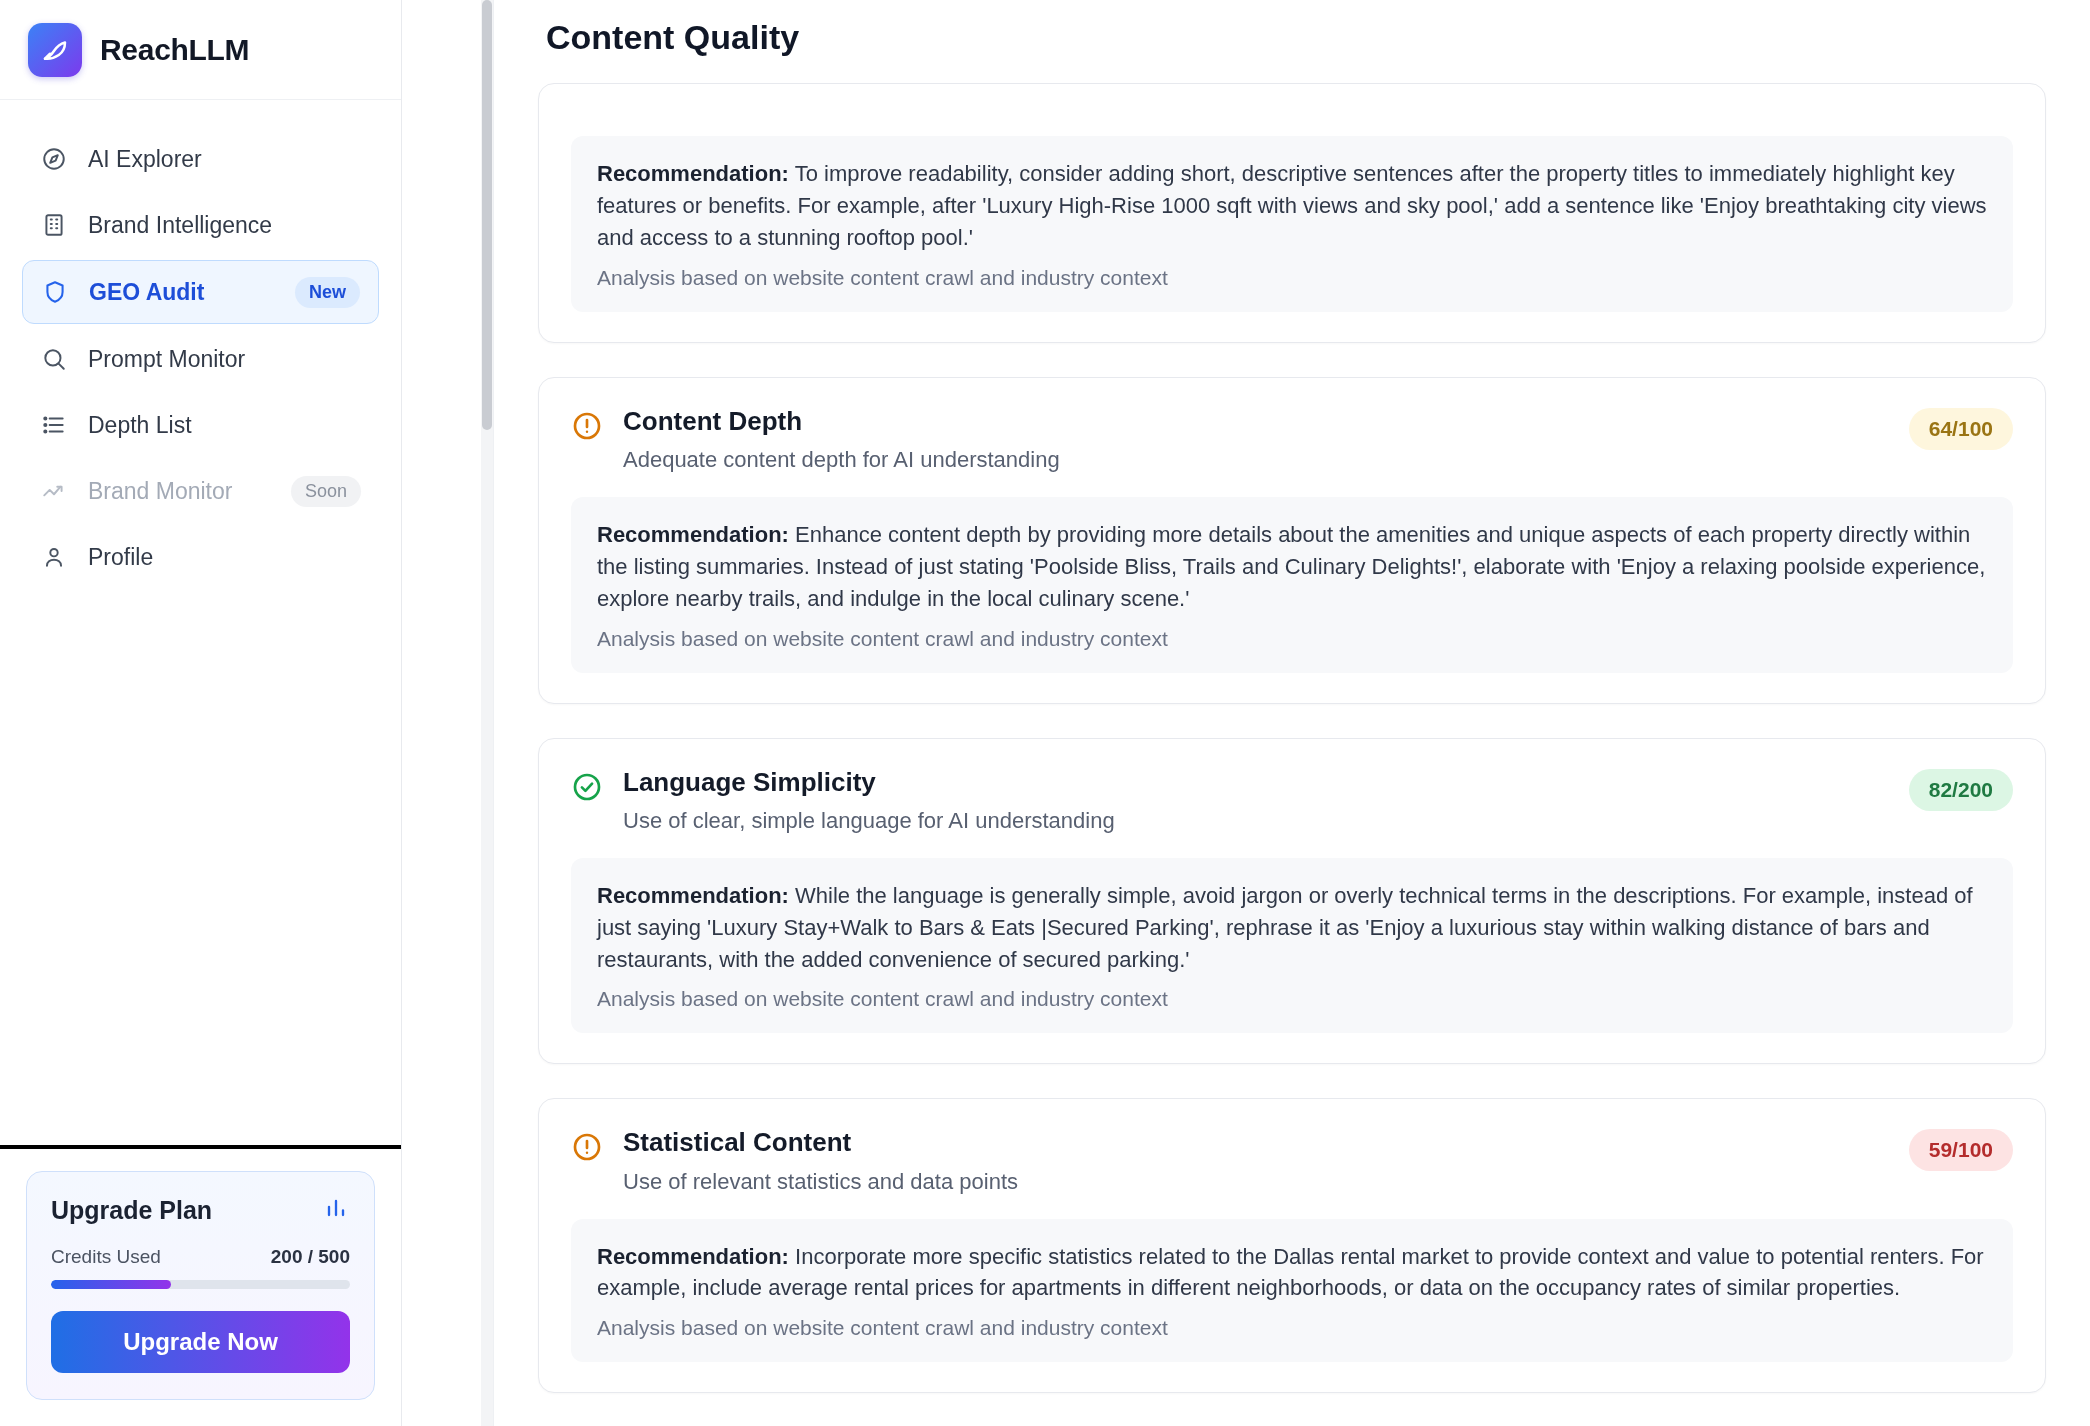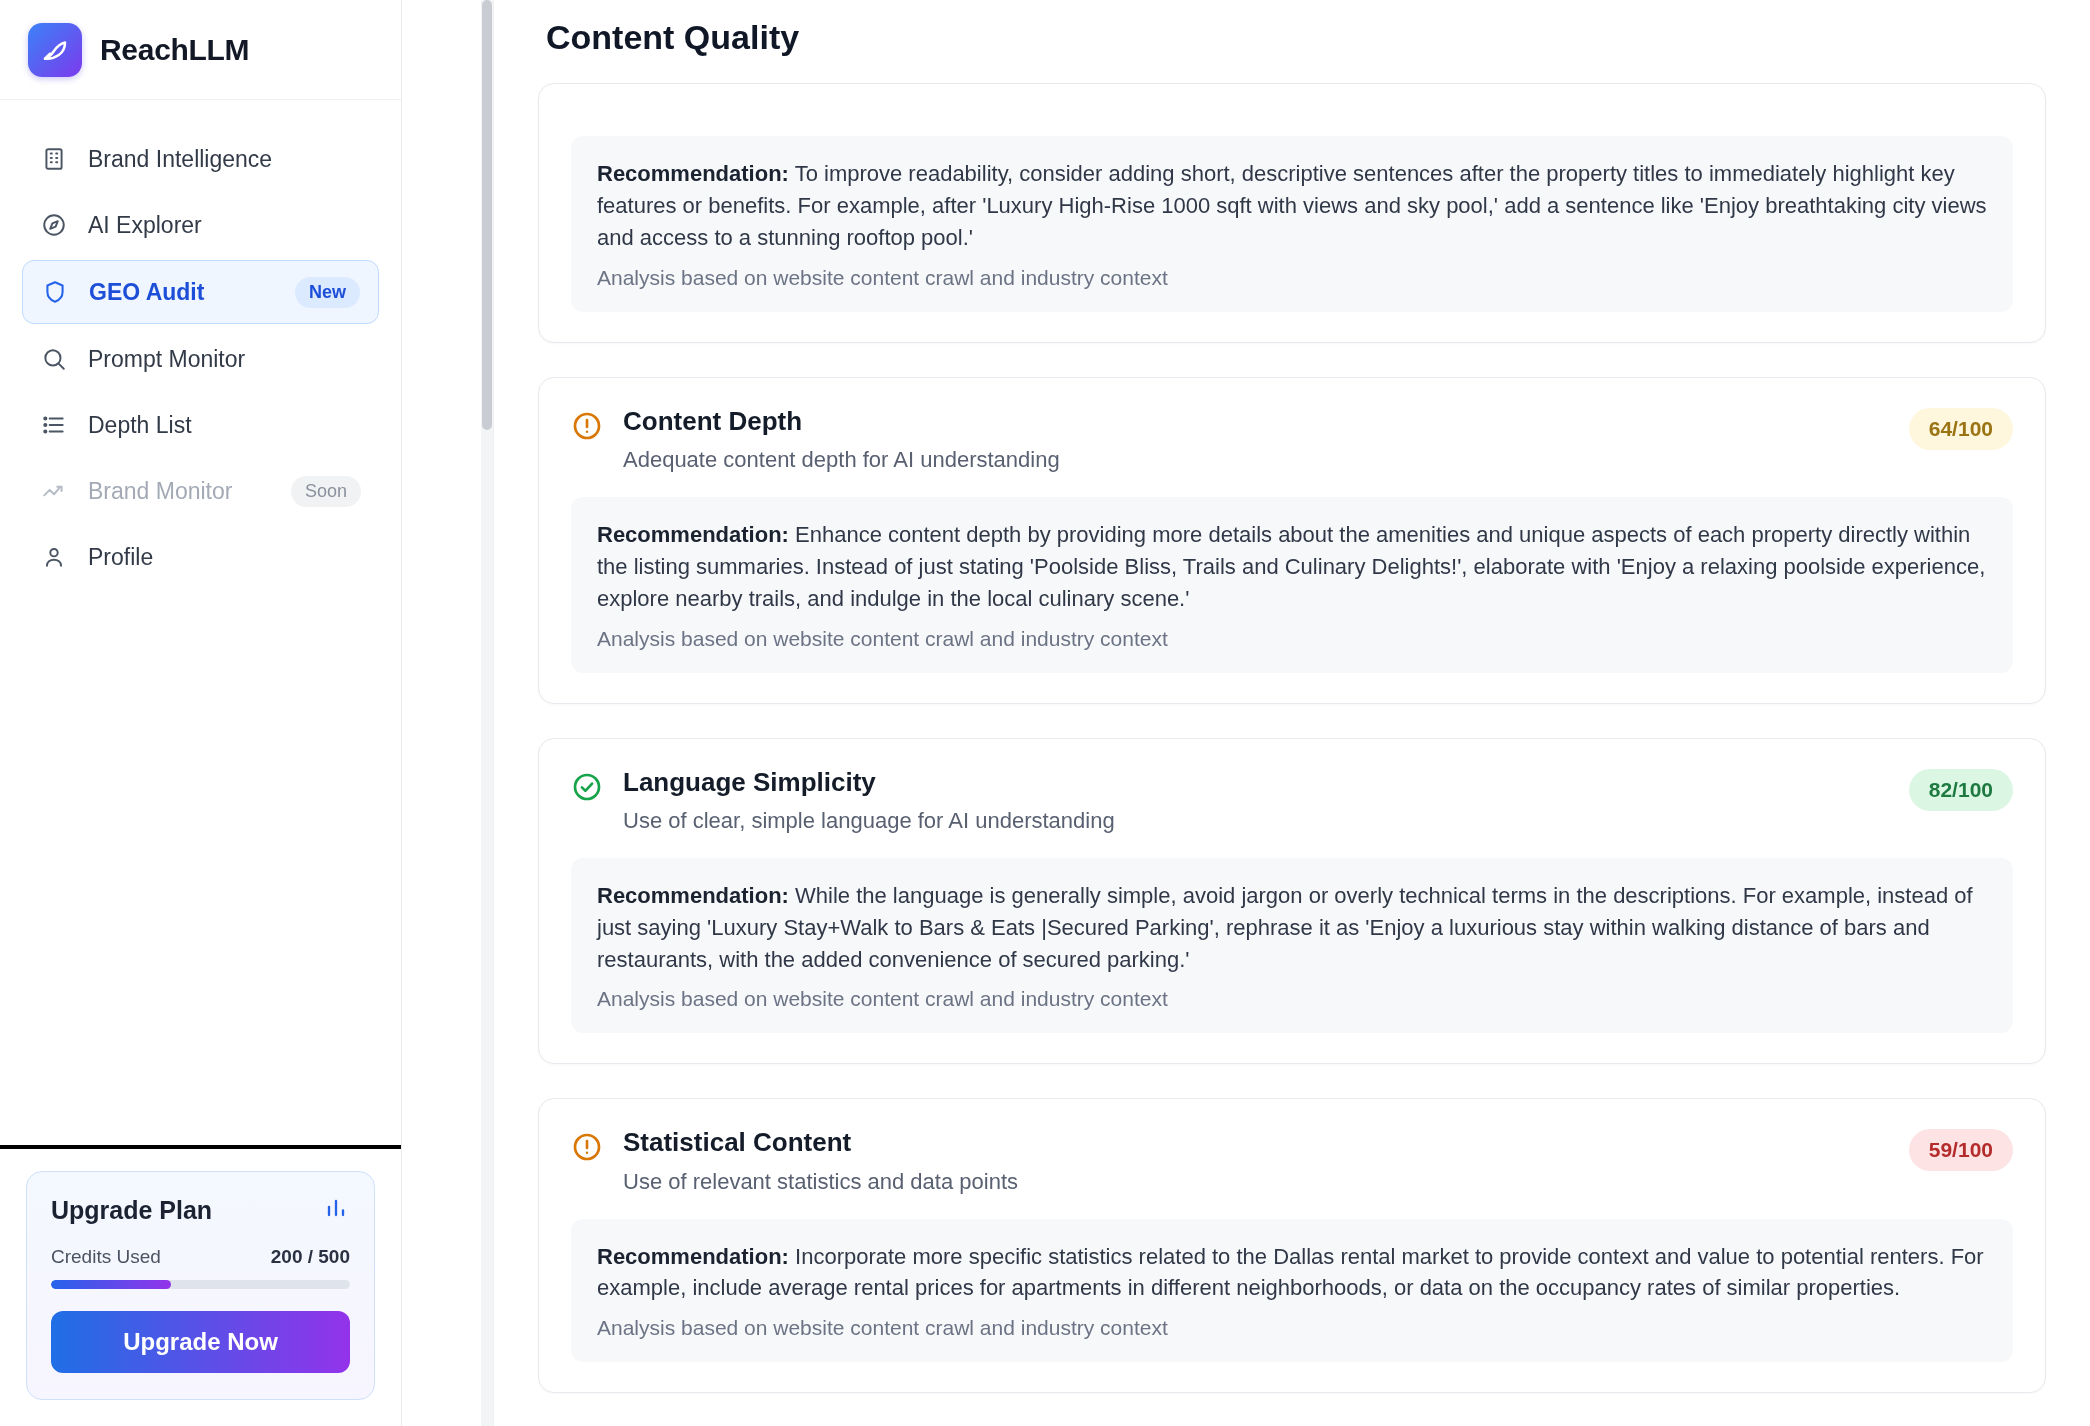--- a/index.html
+++ b/index.html
@@ -258,35 +258,35 @@
         </svg>
       </div>
       <div class="brand-name">ReachLLM</div>
     </div>
 
     <nav class="nav">
 
       <div class="nav-item">
         <span class="nav-icon">
           <svg width="26" height="26" viewBox="0 0 24 24" fill="none" stroke="currentColor" stroke-width="1.8" stroke-linecap="round" stroke-linejoin="round">
+            <circle cx="12" cy="12" r="9"></circle>
+            <path d="M15.5 8.5l-2 5-5 2 2-5z"></path>
+          </svg>
+        </span>
+        <span class="nav-label">AI Explorer</span>
+      </div>
+
+      <div class="nav-item">
+        <span class="nav-icon">
+          <svg width="26" height="26" viewBox="0 0 24 24" fill="none" stroke="currentColor" stroke-width="1.8" stroke-linecap="round" stroke-linejoin="round">
             <rect x="5" y="3" width="14" height="18" rx="1.5"></rect>
             <path d="M9 7h1M14 7h1M9 11h1M14 11h1M9 15h1M14 15h1"></path>
           </svg>
         </span>
         <span class="nav-label">Brand Intelligence</span>
-      </div>
-
-      <div class="nav-item">
-        <span class="nav-icon">
-          <svg width="26" height="26" viewBox="0 0 24 24" fill="none" stroke="currentColor" stroke-width="1.8" stroke-linecap="round" stroke-linejoin="round">
-            <circle cx="12" cy="12" r="9"></circle>
-            <path d="M15.5 8.5l-2 5-5 2 2-5z"></path>
-          </svg>
-        </span>
-        <span class="nav-label">AI Explorer</span>
       </div>
 
       <div class="nav-item active">
         <span class="nav-icon">
           <svg width="26" height="26" viewBox="0 0 24 24" fill="none" stroke="currentColor" stroke-width="1.9" stroke-linecap="round" stroke-linejoin="round">
             <path d="M12 3l7 3v6c0 4.5-3 7.5-7 9-4-1.5-7-4.5-7-9V6z"></path>
           </svg>
         </span>
         <span class="nav-label">GEO Audit</span>
         <span class="badge badge-new">New</span>
@@ -396,21 +396,21 @@
         <div class="card">
           <div class="card-head">
             <span class="status-icon"><svg width="32" height="32" viewBox="0 0 24 24" fill="none" stroke="#16a34a" stroke-width="2" stroke-linecap="round" stroke-linejoin="round">
                 <circle cx="12" cy="12" r="9"></circle>
                 <path d="M8.2 12.3l2.6 2.6 5-5.4"></path>
               </svg></span>
             <div class="card-headtext">
               <div class="card-title">Language Simplicity</div>
               <div class="card-sub">Use of clear, simple language for AI understanding</div>
             </div>
-            <span class="score score-green">82/100</span>
+            <span class="score score-green">82/200</span>
           </div>
           <div class="rec-box">
             <div class="rec-text"><span class="rec-label">Recommendation:</span> <span>While the language is generally simple, avoid jargon or overly technical terms in the descriptions. For example, instead of just saying 'Luxury Stay+Walk to Bars &amp; Eats |Secured Parking', rephrase it as 'Enjoy a luxurious stay within walking distance of bars and restaurants, with the added convenience of secured parking.'</span></div>
             <div class="rec-note">Analysis based on website content crawl and industry context</div>
           </div>
         </div>
         <div class="card">
           <div class="card-head">
             <span class="status-icon"><svg width="32" height="32" viewBox="0 0 24 24" fill="none" stroke="#d97706" stroke-width="2" stroke-linecap="round" stroke-linejoin="round">
                 <circle cx="12" cy="12" r="9"></circle>

